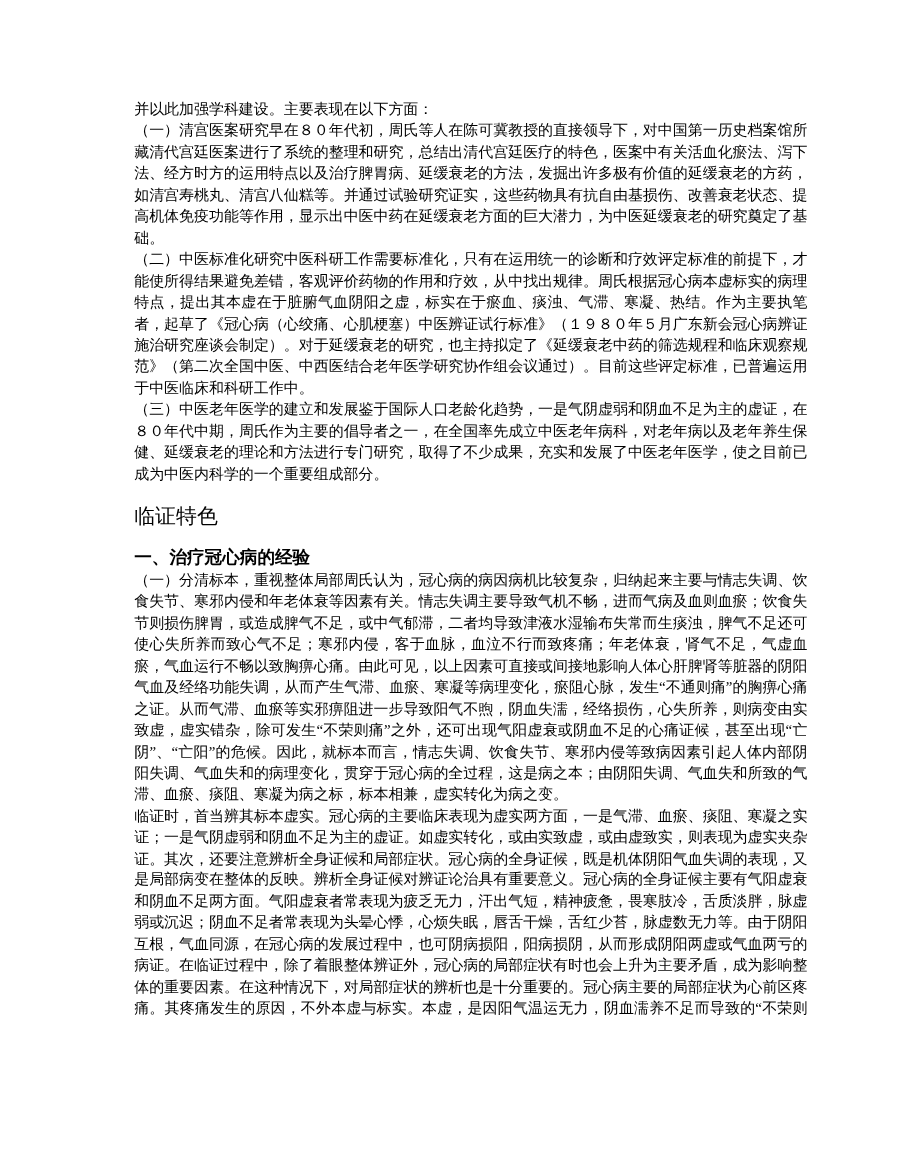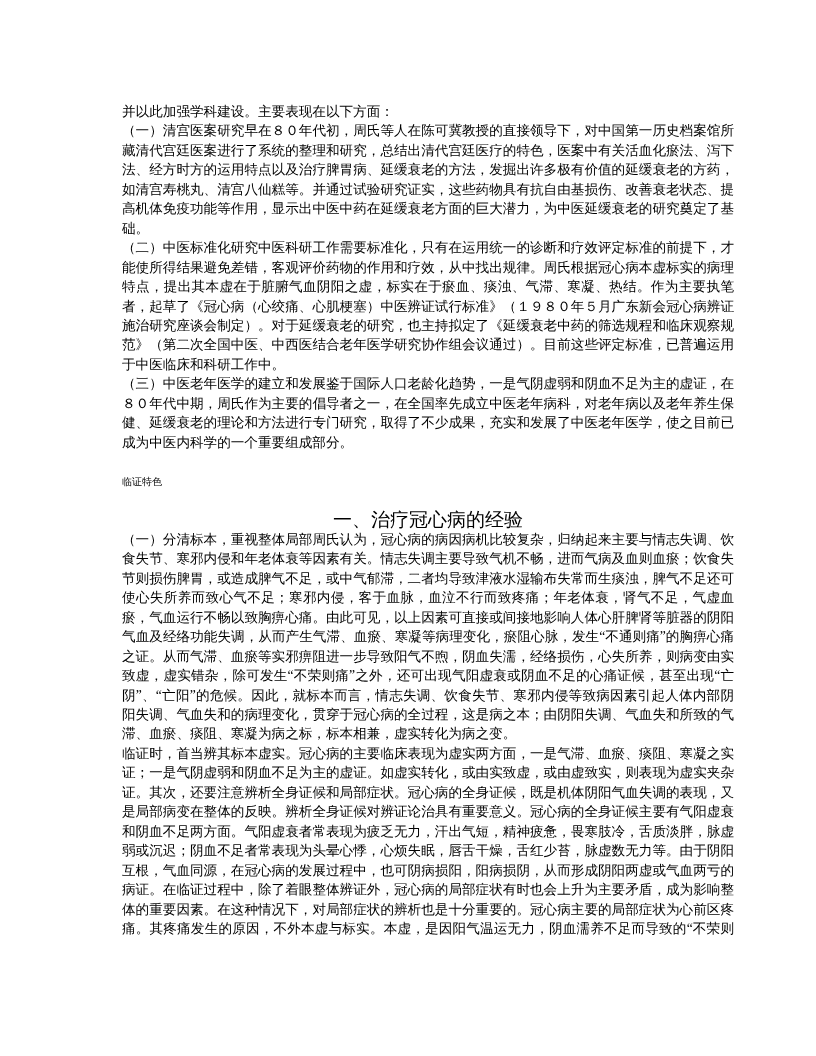--- a/index.html
+++ b/index.html
@@ -4,46 +4,46 @@
 <style>
   html, body {
     margin: 0;
     padding: 0;
     background: #ffffff;
   }
   .page {
     position: relative;
     width: 816px;
     height: 928px;
-    margin: 12px auto;
+    margin: 0 auto;
     background: #ffffff;
     box-sizing: border-box;
     padding: 90px 82px 0 122px;
     font-family: "Liberation Serif", "DejaVu Serif", serif;
     font-size: 13.6px;
     line-height: 19.45px;
     color: #000000;
     overflow: hidden;
   }
   .para {
     margin: 0;
     text-align: justify;
     text-justify: inter-ideograph;
   }
   .section-heading {
     margin: 19.45px 0;
     text-align: left;
     font-weight: normal;
-    font-size: 10px;
+    font-size: 19px;
   }
   .sub-heading {
     margin: 0;
-    text-align: center;
-    font-weight: normal;
-    font-size: 19px;
+    text-align: left;
+    font-weight: bold;
+    font-size: 16px;
   }
 </style>
 </head>
 <body>
 
 <div class="page">
   <p class="para">并以此加强学科建设。主要表现在以下方面：</p>
   <p class="para">（一）清宫医案研究早在８０年代初，周氏等人在陈可冀教授的直接领导下，对中国第一历史档案馆所藏清代宫廷医案进行了系统的整理和研究，总结出清代宫廷医疗的特色，医案中有关活血化瘀法、泻下法、经方时方的运用特点以及治疗脾胃病、延缓衰老的方法，发掘出许多极有价值的延缓衰老的方药，如清宫寿桃丸、清宫八仙糕等。并通过试验研究证实，这些药物具有抗自由基损伤、改善衰老状态、提高机体免疫功能等作用，显示出中医中药在延缓衰老方面的巨大潜力，为中医延缓衰老的研究奠定了基础。</p>
   <p class="para">（二）中医标准化研究中医科研工作需要标准化，只有在运用统一的诊断和疗效评定标准的前提下，才能使所得结果避免差错，客观评价药物的作用和疗效，从中找出规律。周氏根据冠心病本虚标实的病理特点，提出其本虚在于脏腑气血阴阳之虚，标实在于瘀血、痰浊、气滞、寒凝、热结。作为主要执笔者，起草了《冠心病（心绞痛、心肌梗塞）中医辨证试行标准》（１９８０年５月广东新会冠心病辨证施治研究座谈会制定）。对于延缓衰老的研究，也主持拟定了《延缓衰老中药的筛选规程和临床观察规范》（第二次全国中医、中西医结合老年医学研究协作组会议通过）。目前这些评定标准，已普遍运用于中医临床和科研工作中。</p>
   <p class="para">（三）中医老年医学的建立和发展鉴于国际人口老龄化趋势，一是气阴虚弱和阴血不足为主的虚证，在８０年代中期，周氏作为主要的倡导者之一，在全国率先成立中医老年病科，对老年病以及老年养生保健、延缓衰老的理论和方法进行专门研究，取得了不少成果，充实和发展了中医老年医学，使之目前已成为中医内科学的一个重要组成部分。</p>

